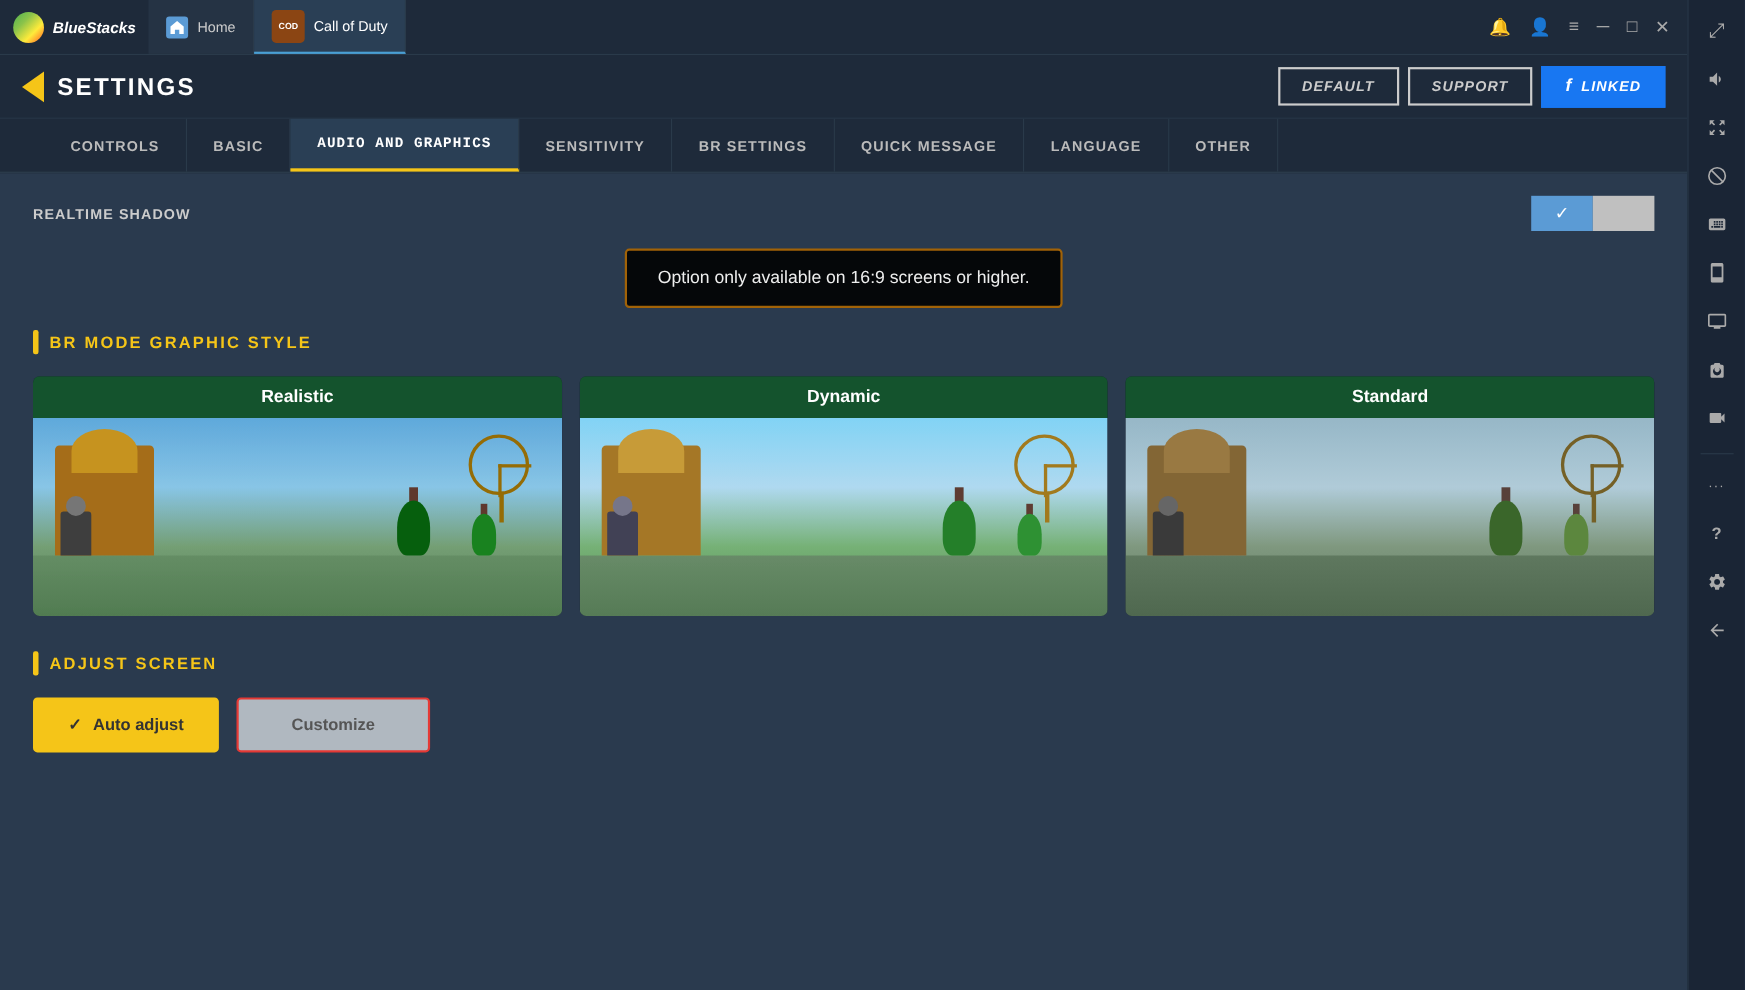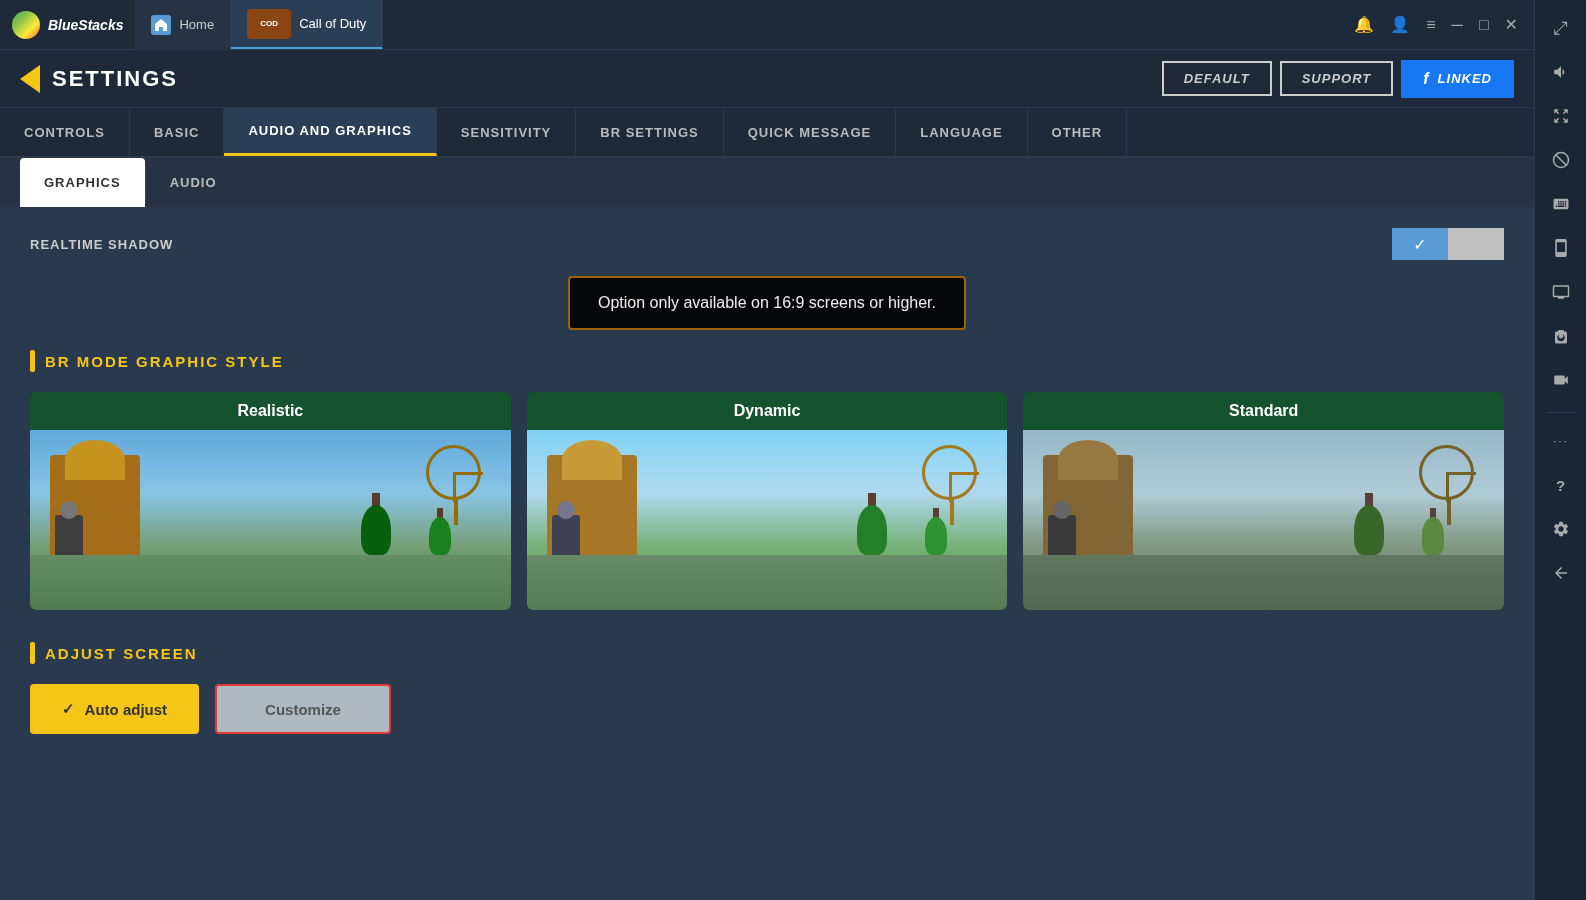--- a/index.html
+++ b/index.html
@@ -76,21 +76,21 @@
       display: flex;
       align-items: center;
       padding: 0 16px;
       height: 100%;
       background: #2a3f55;
       gap: 8px;
       border-right: 1px solid #2a3a4a;
       border-bottom: 2px solid #4a9fd4;
     }
     .tab-game-icon {
-      width: 44px;
+      width: 30px;
       height: 30px;
       background: #8B4513;
       border-radius: 4px;
       display: flex;
       align-items: center;
       justify-content: center;
       font-size: 8px;
       color: white;
       font-weight: bold;
     }
@@ -163,36 +163,38 @@
     }
 
     
     .nav-tabs {
       height: 50px;
       background: #1e2a3a;
       display: flex;
       align-items: stretch;
       border-bottom: 2px solid #2a3a4a;
       flex-shrink: 0;
+      padding-left: 40px;
     }
     .nav-tab {
       padding: 0 24px;
       display: flex;
       align-items: center;
       color: #bbb;
       font-size: 13px;
       font-weight: bold;
       letter-spacing: 1px;
       cursor: pointer;
       border-right: 1px solid #2a3a4a;
     }
     .nav-tab.active {
       background: #2a3f55;
       color: #fff;
       border-bottom: 3px solid #f5c518;
+      font-family: Liberation Mono, monospace;
     }
 
     
     .sub-tabs {
       height: 50px;
       background: #253344;
       display: flex;
       align-items: stretch;
       border-bottom: 1px solid #2a3a4a;
       flex-shrink: 0;
@@ -469,25 +471,20 @@
     <div class="nav-tab">CONTROLS</div>
     <div class="nav-tab">BASIC</div>
     <div class="nav-tab active">AUDIO AND GRAPHICS</div>
     <div class="nav-tab">SENSITIVITY</div>
     <div class="nav-tab">BR SETTINGS</div>
     <div class="nav-tab">QUICK MESSAGE</div>
     <div class="nav-tab">LANGUAGE</div>
     <div class="nav-tab">OTHER</div>
   </div>
 
-  <div class="sub-tabs">
-    <div class="sub-tab active">GRAPHICS</div>
-    <div class="sub-tab-divider"></div>
-    <div class="sub-tab">AUDIO</div>
-  </div>
 
   <div class="content-area">
 
     <div class="setting-row">
       <span class="setting-label">REALTIME SHADOW</span>
       <div class="toggle-group">
         <button class="toggle-btn on">✓</button>
         <button class="toggle-btn off"></button>
       </div>
     </div>

